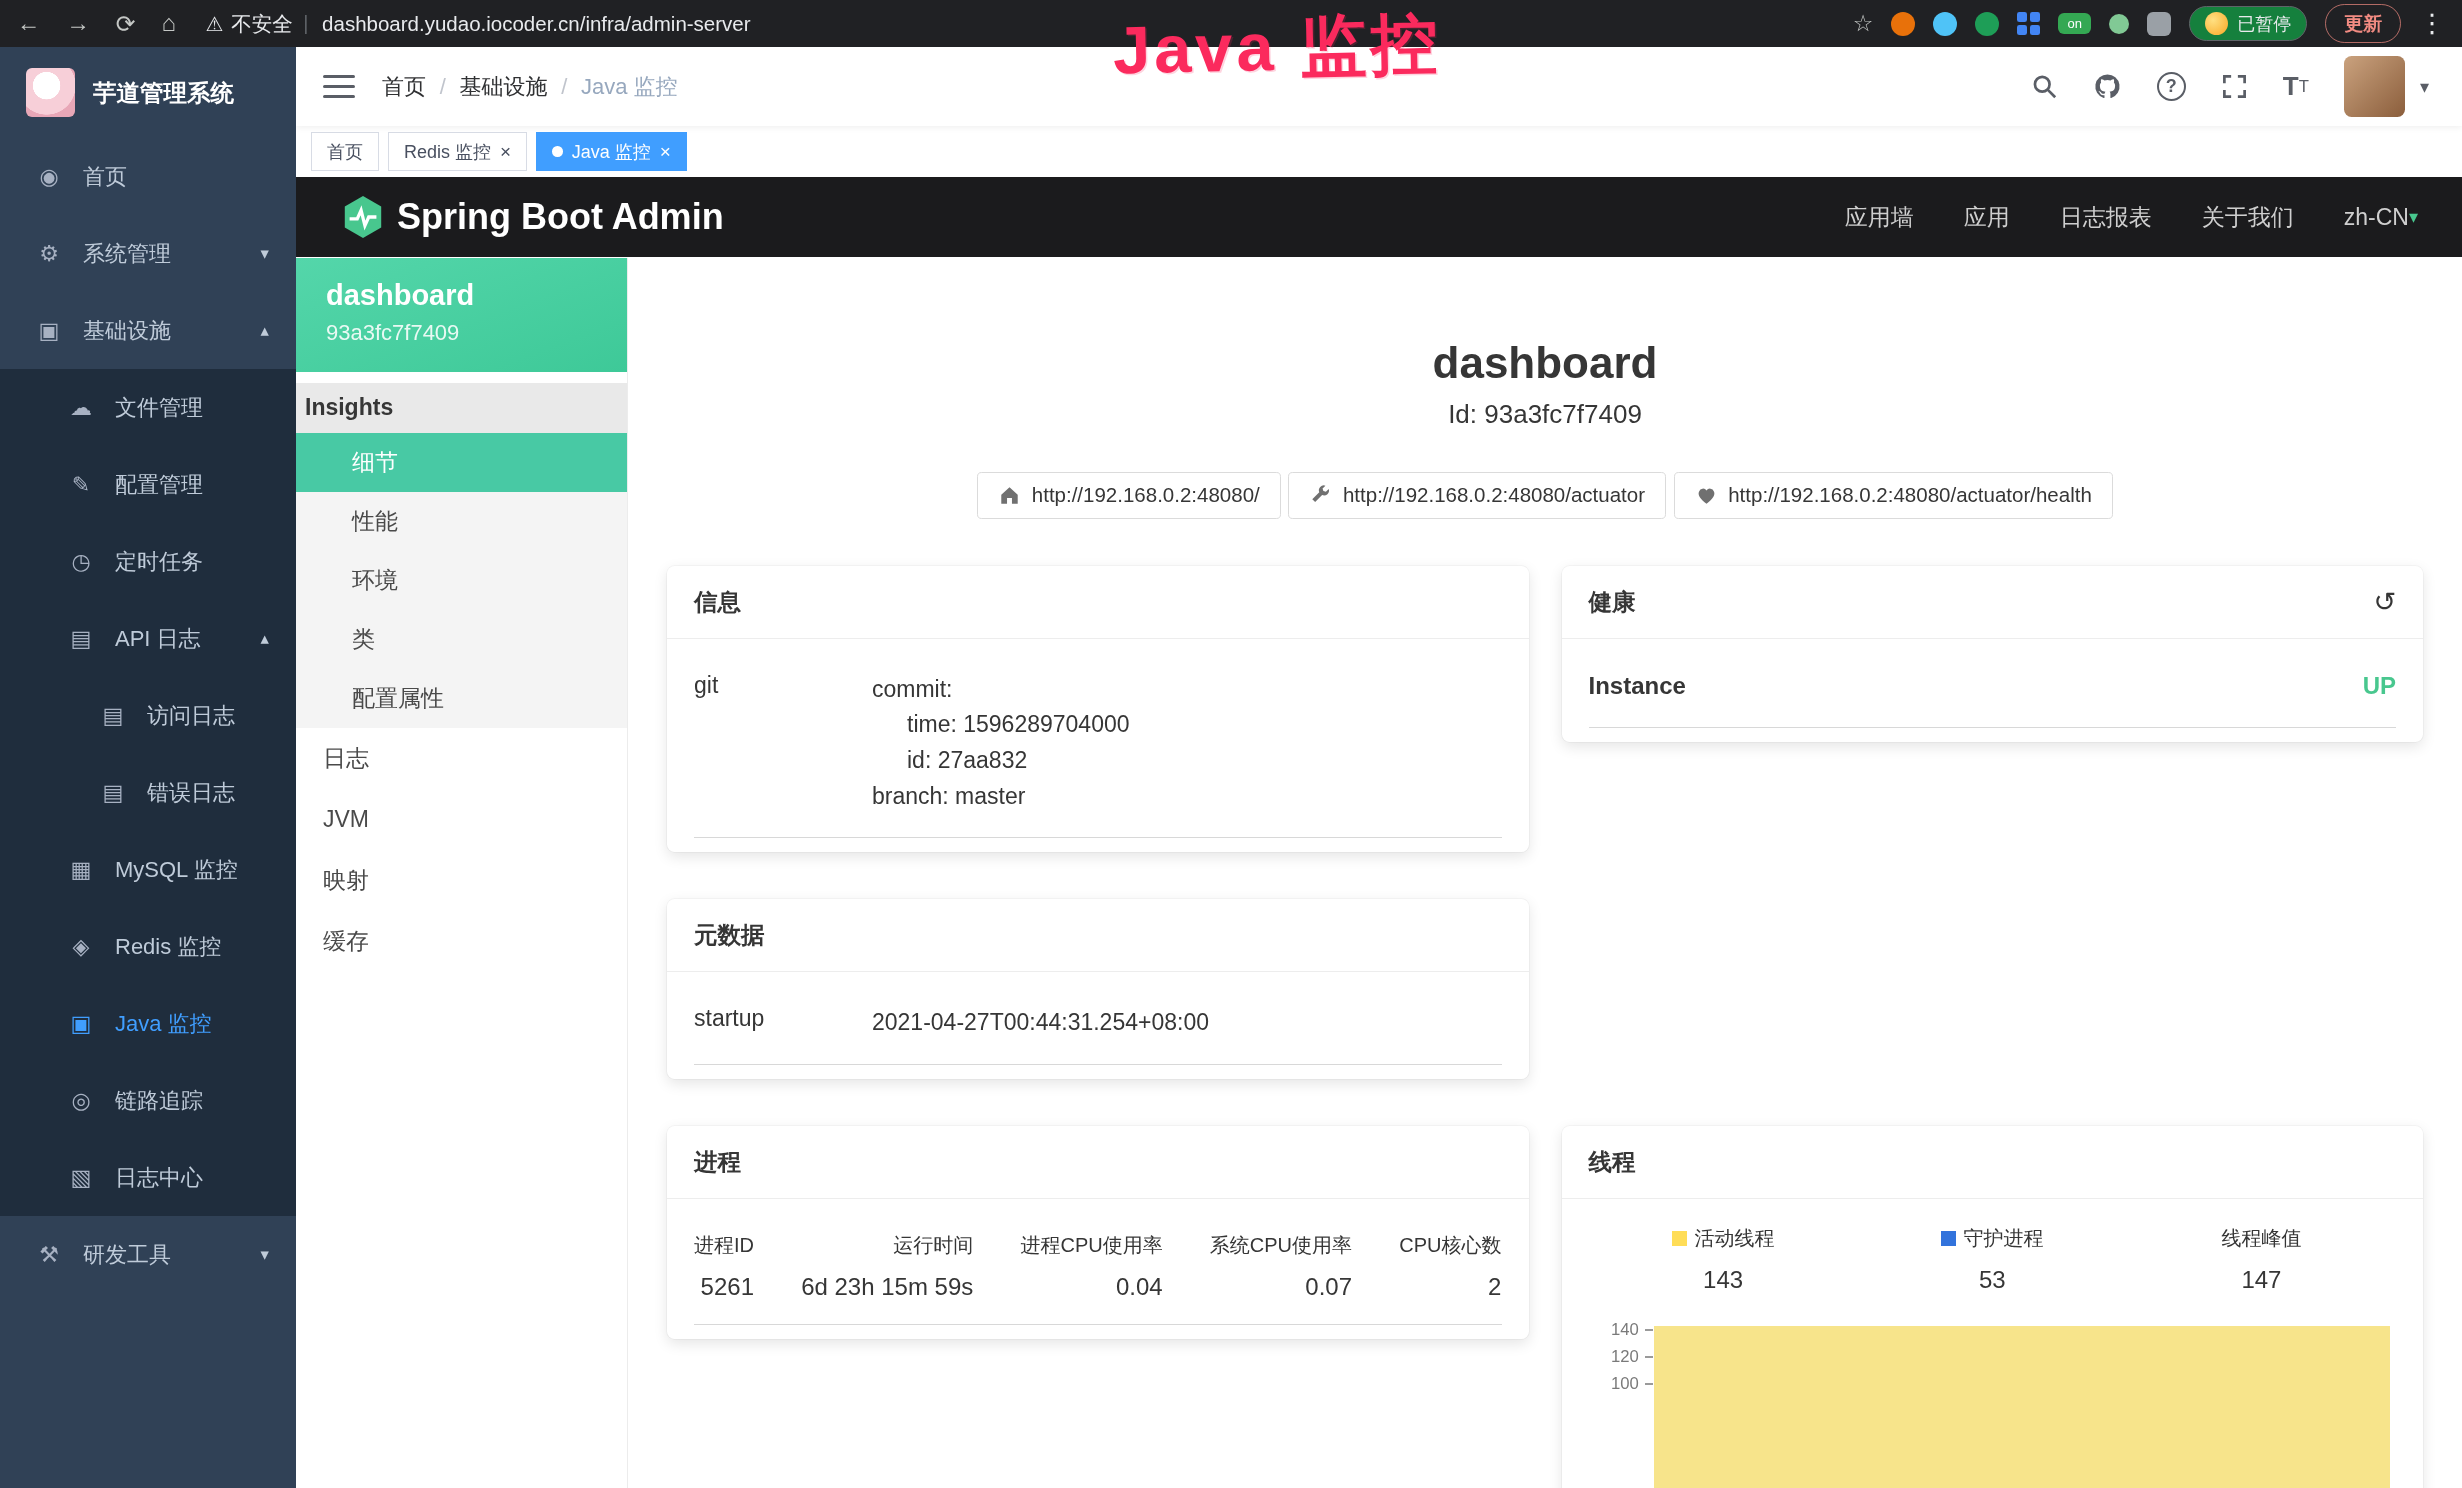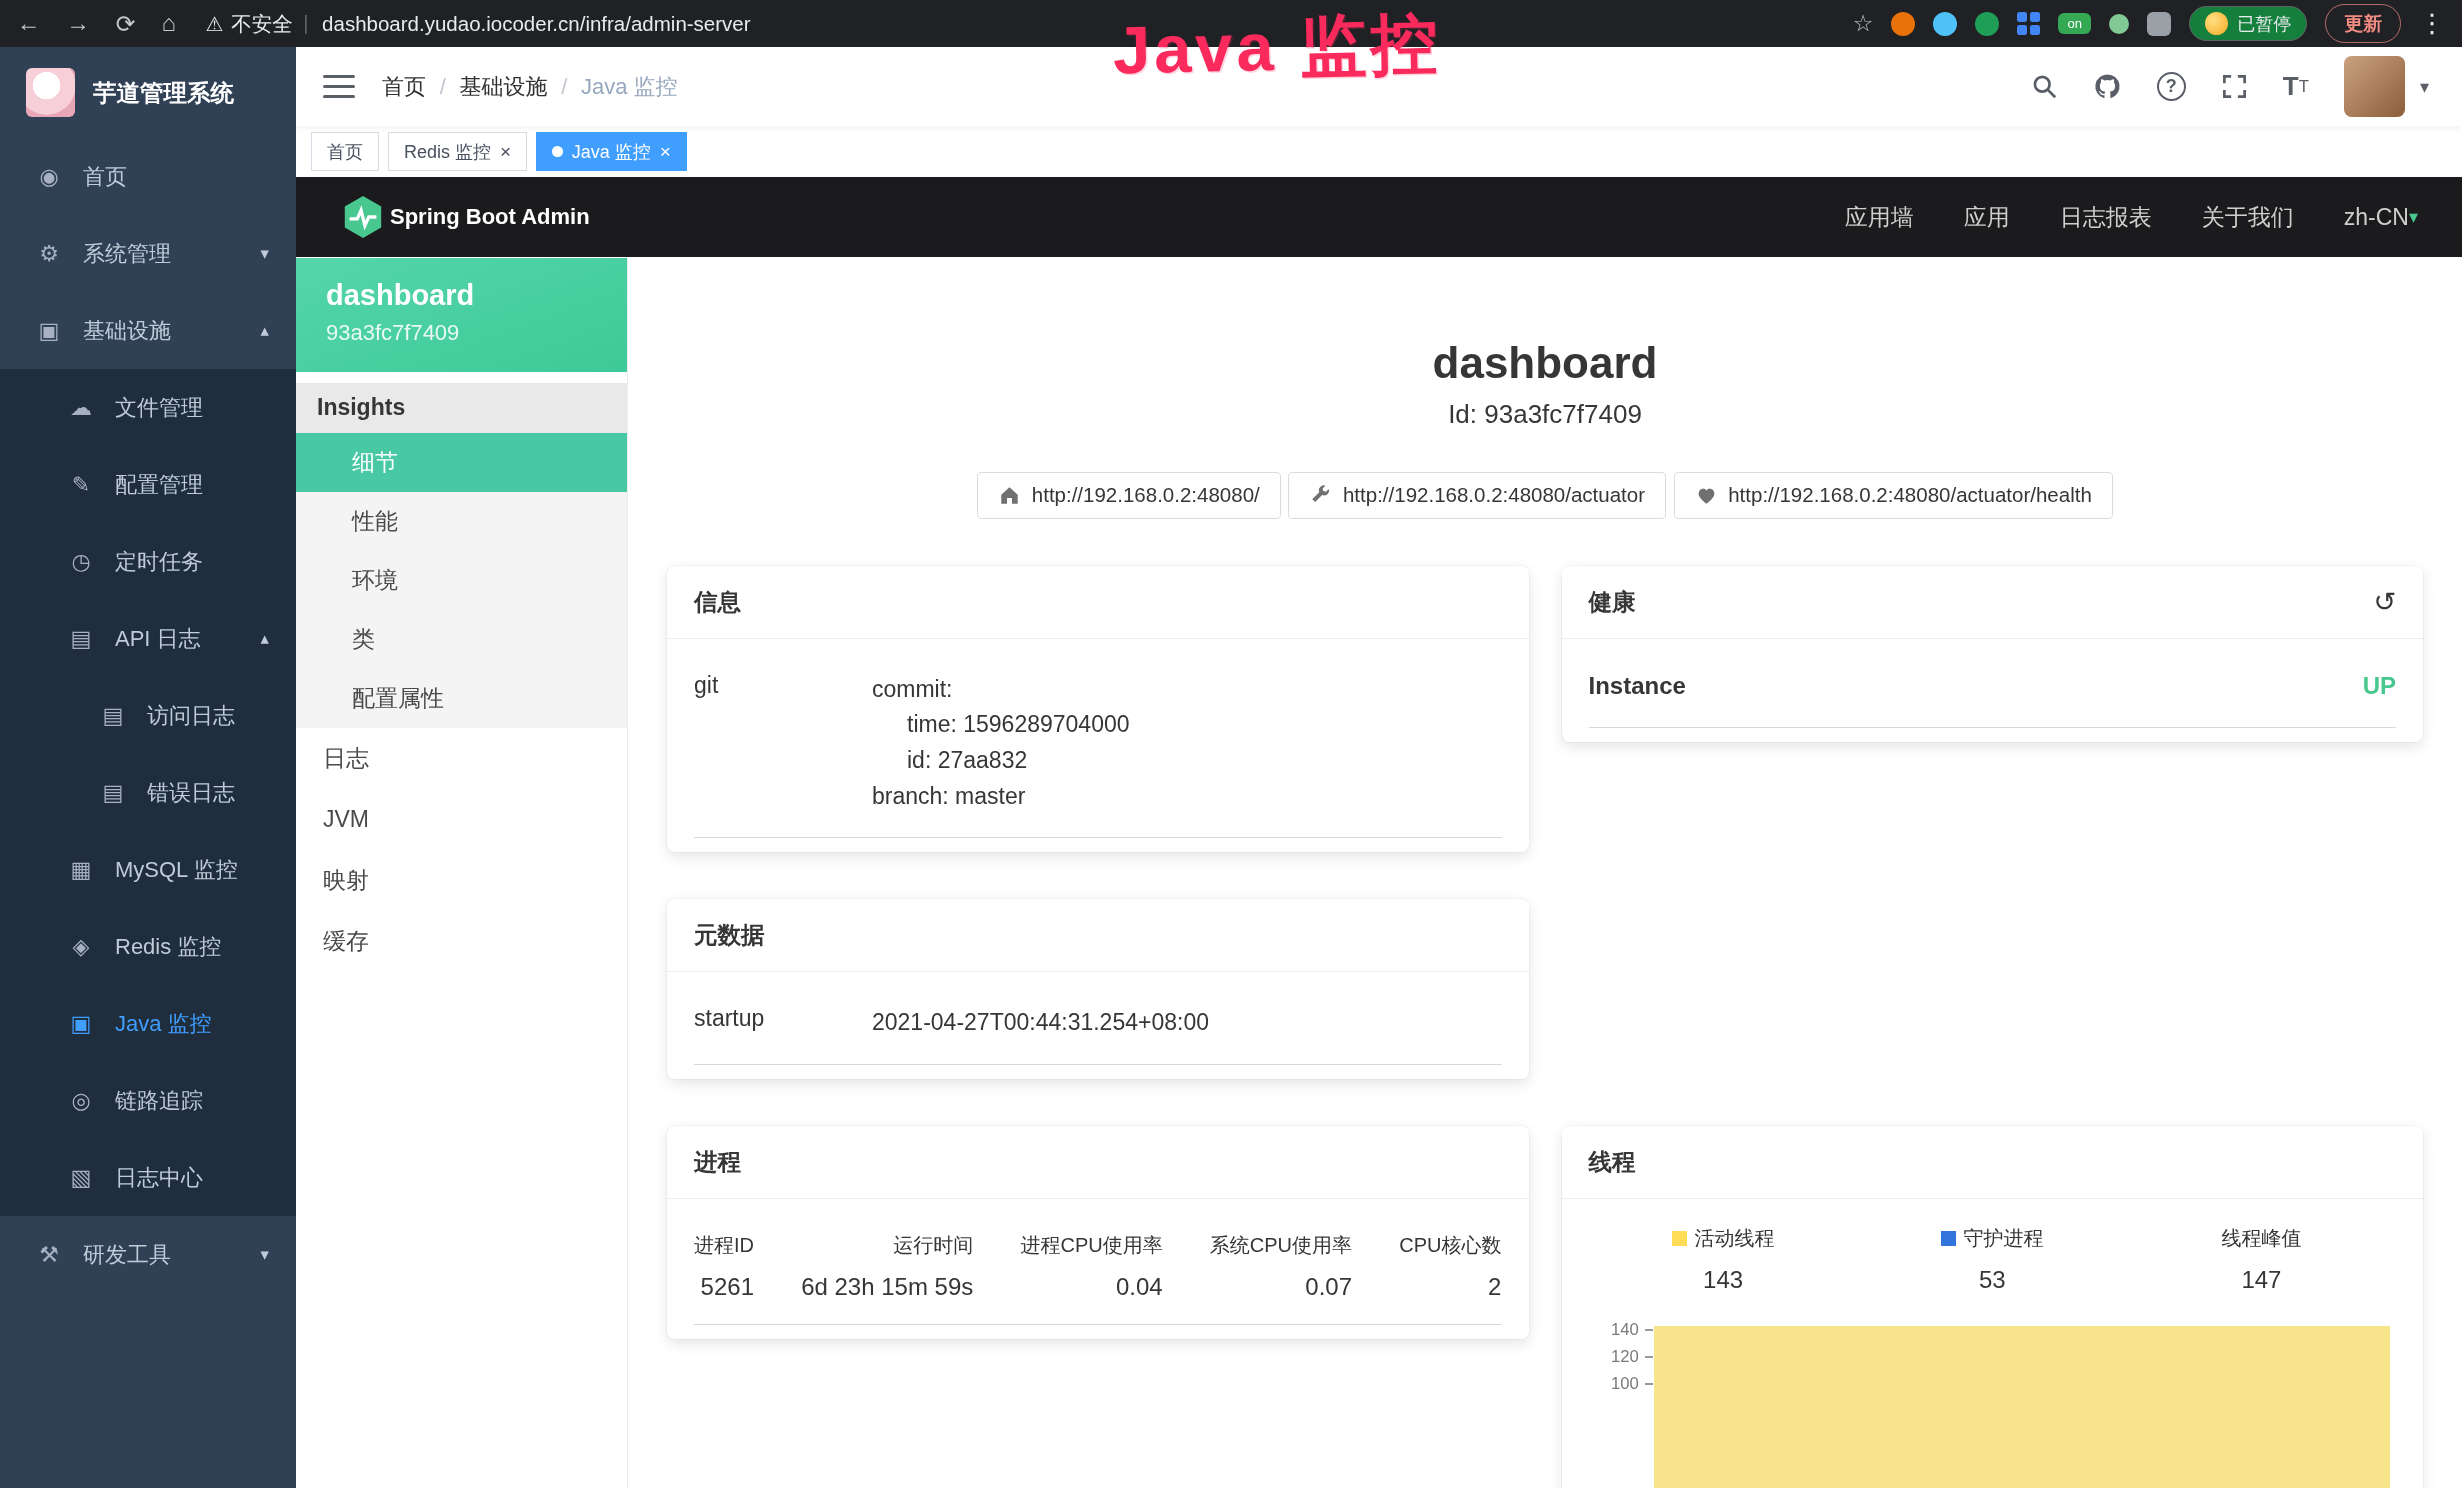--- a/index.html
+++ b/index.html
@@ -79,36 +79,36 @@
     border-bottom:1.5px solid #d8dce5; display:flex; align-items:center; gap:9px; padding-left:15px; z-index:4; }
   .tab { height:39px; display:inline-flex; align-items:center; gap:9px; padding:0 15px;
     border:1.5px solid #d8dce5; background:#fff; color:#495060; font-size:18px; cursor:pointer; }
   .tab.active { background:#409eff; border-color:#409eff; color:#fff; }
   .tab-dot { width:10.6px; height:10.6px; border-radius:50%; background:#fff; }
   .tab-close { font-size:19px; line-height:1; }
 
   
   .sba-header { position:absolute; left:296px; top:177px; right:0; height:80px; background:#1b1b1d;
     display:flex; align-items:center; padding:0 44px; z-index:4; }
-  .brand { display:flex; align-items:center; gap:4px; color:#fff; font-weight:bold; font-size:22px; }
+  .brand { display:flex; align-items:center; gap:11px; color:#fff; font-weight:bold; font-size:36px; }
   .brand svg { width:46px; height:46px; }
   .sba-nav { margin-left:auto; display:flex; align-items:center; gap:50px; font-size:23px; color:#cfcfcf; }
   .sba-nav .nav-item { cursor:pointer; }
   .locale { display:flex; align-items:center; cursor:pointer; color:#cfcfcf; }
   .locale .chev { color:#48c78e; font-size:18px; }
 
   
   .sba-sidebar { position:absolute; left:296px; top:258px; width:332px; bottom:0; background:#fff;
     border-right:1.5px solid #ececec; z-index:3; }
   .instance { height:114px; background:linear-gradient(160deg,#54d6aa,#3ec998); color:#fff;
     padding:21px 0 0 30px; cursor:pointer; }
   .instance .name { font-size:29px; font-weight:bold; }
   .instance .iid { font-size:22px; opacity:.88; margin-top:7.6px; }
   .sb-section-h { margin-top:10.6px; height:50px; background:#e9e9e9; display:flex; align-items:center;
-    padding-left:21px; font-weight:bold; font-size:23px; color:#363636; }
+    padding-left:9px; font-weight:bold; font-size:23px; color:#363636; }
   .sb-group { background:#f4f4f4; }
   .sb-item { height:59px; display:flex; align-items:center; padding-left:56px; font-size:23px;
     color:#4a4a4a; cursor:pointer; }
   .sb-item.active { background:#48c9a4; color:#fff; }
   .sb-bottom .sb-item { padding-left:27px; background:#fff; height:61px; }
 
   
   .sba-main { position:absolute; left:628px; top:258px; right:0; bottom:0; background:#fff;
     overflow:hidden; z-index:2; }
   .main-title { text-align:center; margin-top:80px; font-size:44px; font-weight:bold; color:#363636; }

